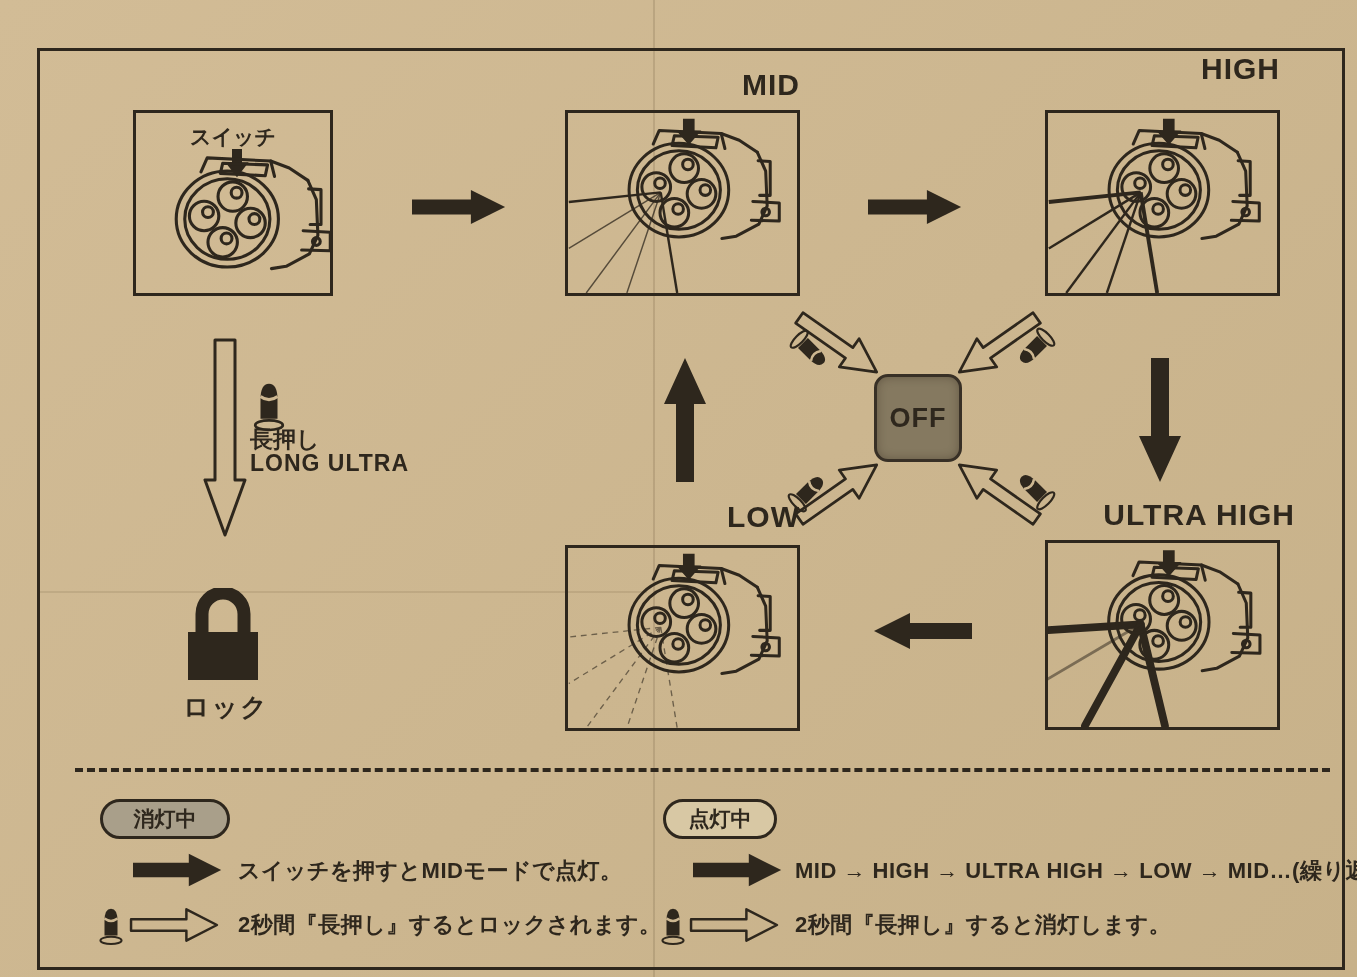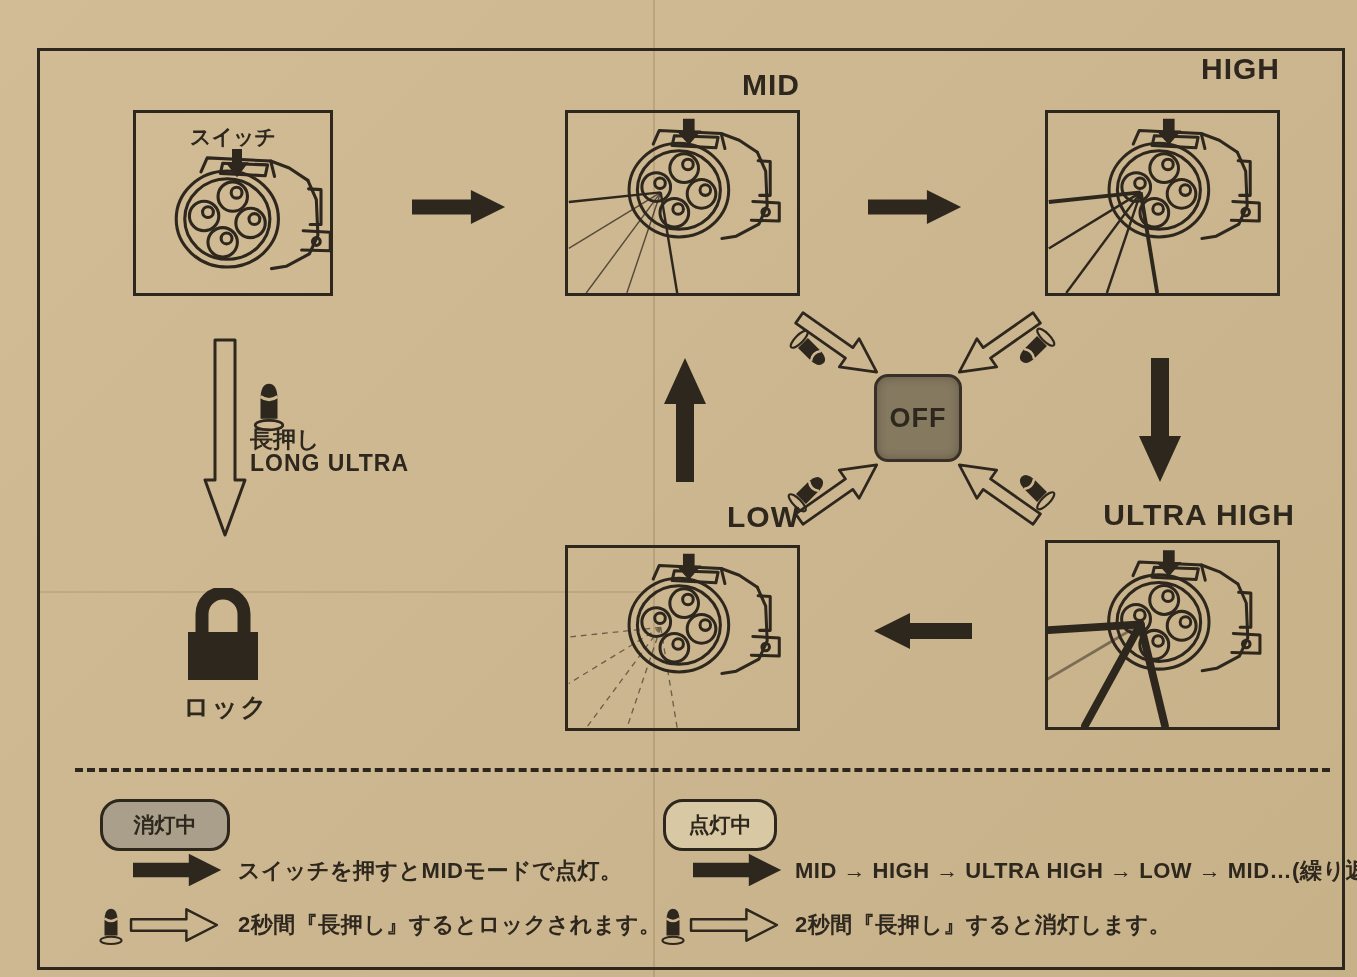--- a/index.html
+++ b/index.html
@@ -45,21 +45,21 @@
     box-shadow: inset 0 0 10px rgba(40,32,20,.35); }
 
   .ink { stroke:#2e271d; fill:none; stroke-width:3; stroke-linejoin:round; stroke-linecap:round; }
   .fill-ink { fill:#2e271d; }
 
   .rot { transform-origin:50% 50%; }
 
   
   .dashline { position:absolute; left:75px; top:768px; width:1255px; height:0;
     border-top:4px dashed #2e271d; }
-  .badge { position:absolute; height:52px; border:3px solid #2e271d; border-radius:20px;
+  .badge { position:absolute; height:40px; border:3px solid #2e271d; border-radius:20px;
     display:flex; align-items:center; justify-content:center;
     font-size:21px; font-weight:700; }
   .badge.off { left:100px; top:799px; width:130px; background:#a99f8a; }
   .badge.on  { left:663px; top:799px; width:114px; background:#d8c8a4; }
   .legend-text { position:absolute; font-size:22px; font-weight:700; letter-spacing:.5px; white-space:nowrap; }
 </style>
 </head>
 <body>
 
 <svg width="0" height="0" style="position:absolute" aria-hidden="true">

